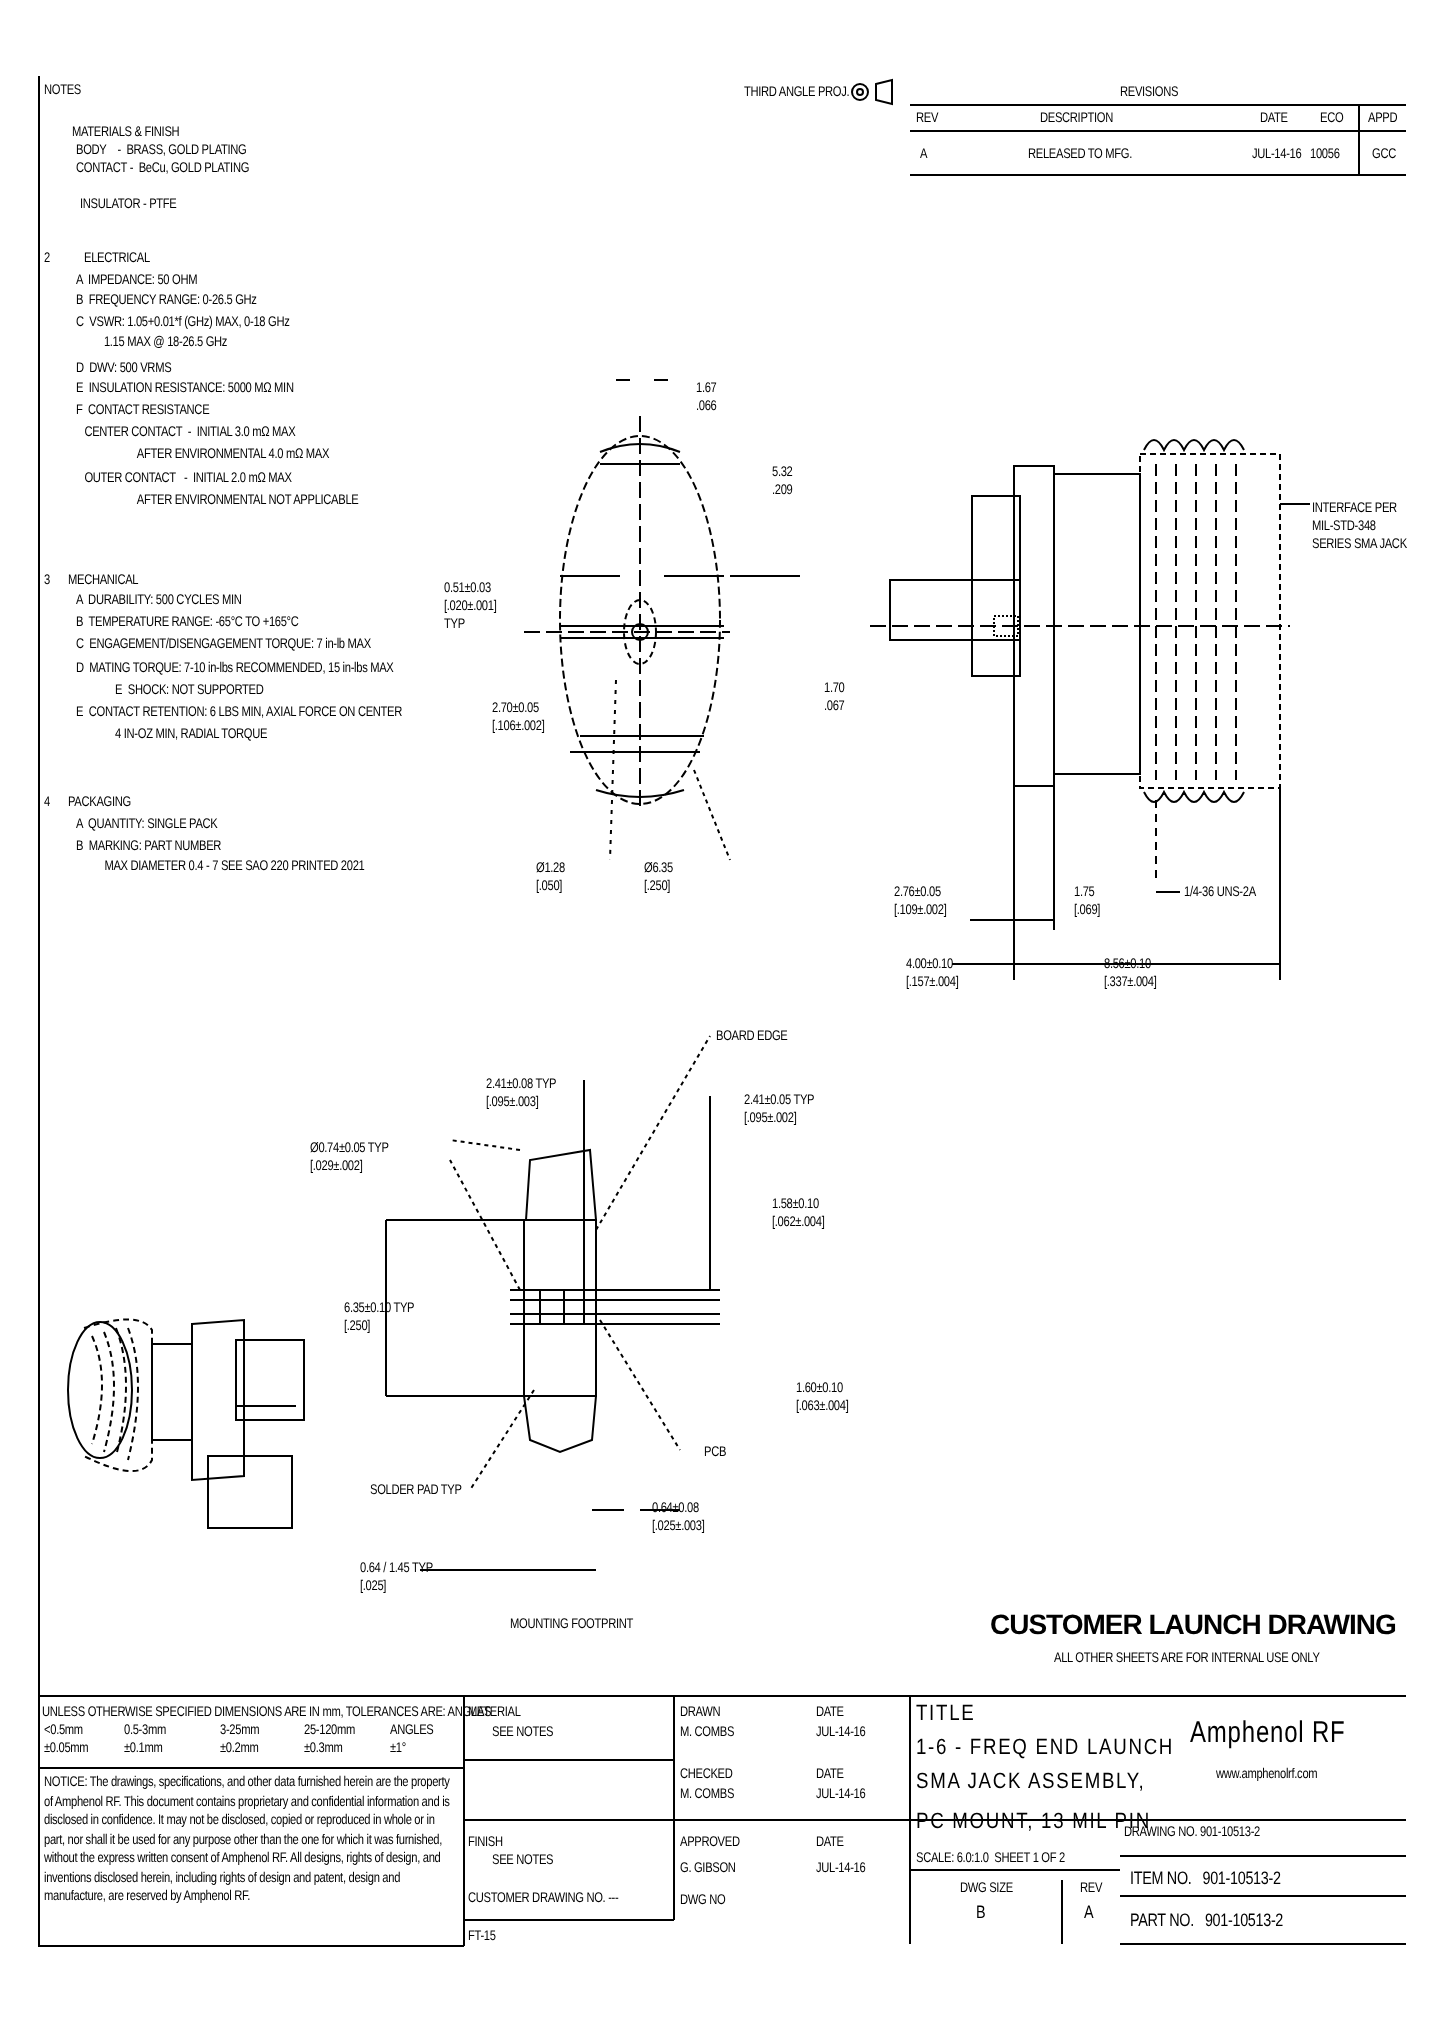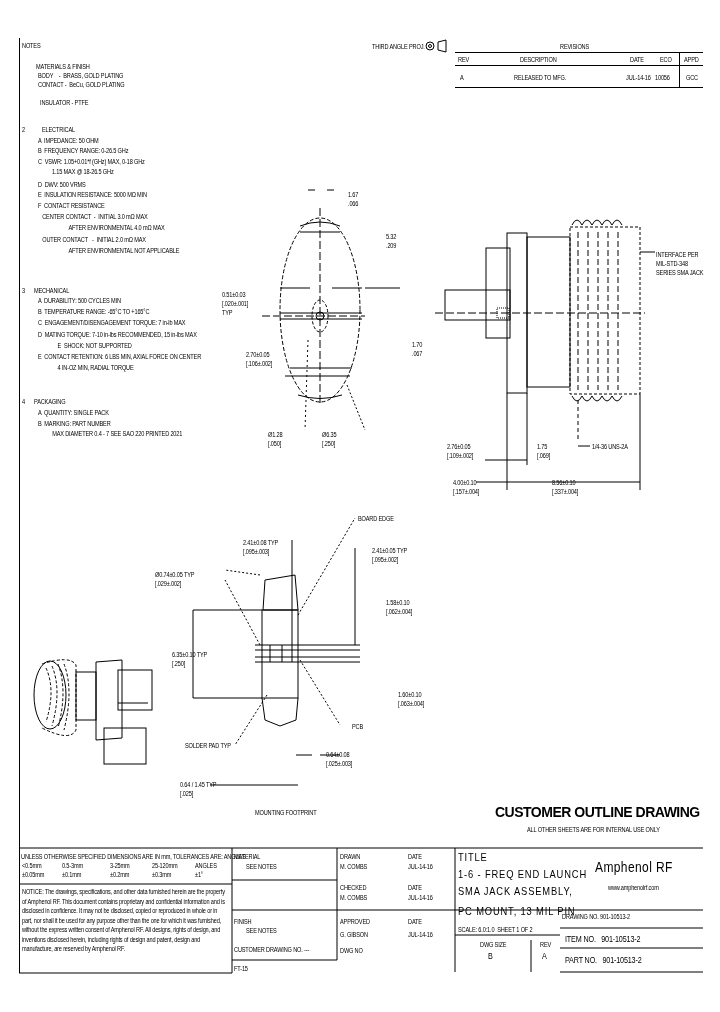--- a/index.html
+++ b/index.html
@@ -241,21 +241,21 @@
 <div class="t" style="left:398px;top:690px;">1.60±0.10
 [.063±.004]</div>
 <div class="t" style="left:352px;top:722px;">PCB</div>
 <div class="t" style="left:185px;top:741px;">SOLDER PAD TYP</div>
 <div class="t" style="left:326px;top:750px;">0.64±0.08
 [.025±.003]</div>
 <div class="t" style="left:180px;top:780px;">0.64 / 1.45 TYP
 [.025]</div>
 <div class="t" style="left:255px;top:808px;">MOUNTING FOOTPRINT</div>
 
-<div class="big" style="left:495px;top:804px;">CUSTOMER OUTLINE DRAWING</div>
+<div class="big" style="left:495px;top:804px;">CUSTOMER LAUNCH DRAWING</div>
 <div class="t" style="left:527px;top:825px;font-size:7px;">ALL OTHER SHEETS ARE FOR INTERNAL USE ONLY</div>
 
 <div class="t" style="left:21px;top:852px;">UNLESS OTHERWISE SPECIFIED DIMENSIONS ARE IN mm, TOLERANCES ARE: ANGLES</div>
 <div class="t" style="left:22px;top:861px;">&lt;0.5mm
 ±0.05mm</div>
 <div class="t" style="left:62px;top:861px;">0.5-3mm
 ±0.1mm</div>
 <div class="t" style="left:110px;top:861px;">3-25mm
 ±0.2mm</div>
 <div class="t" style="left:152px;top:861px;">25-120mm

